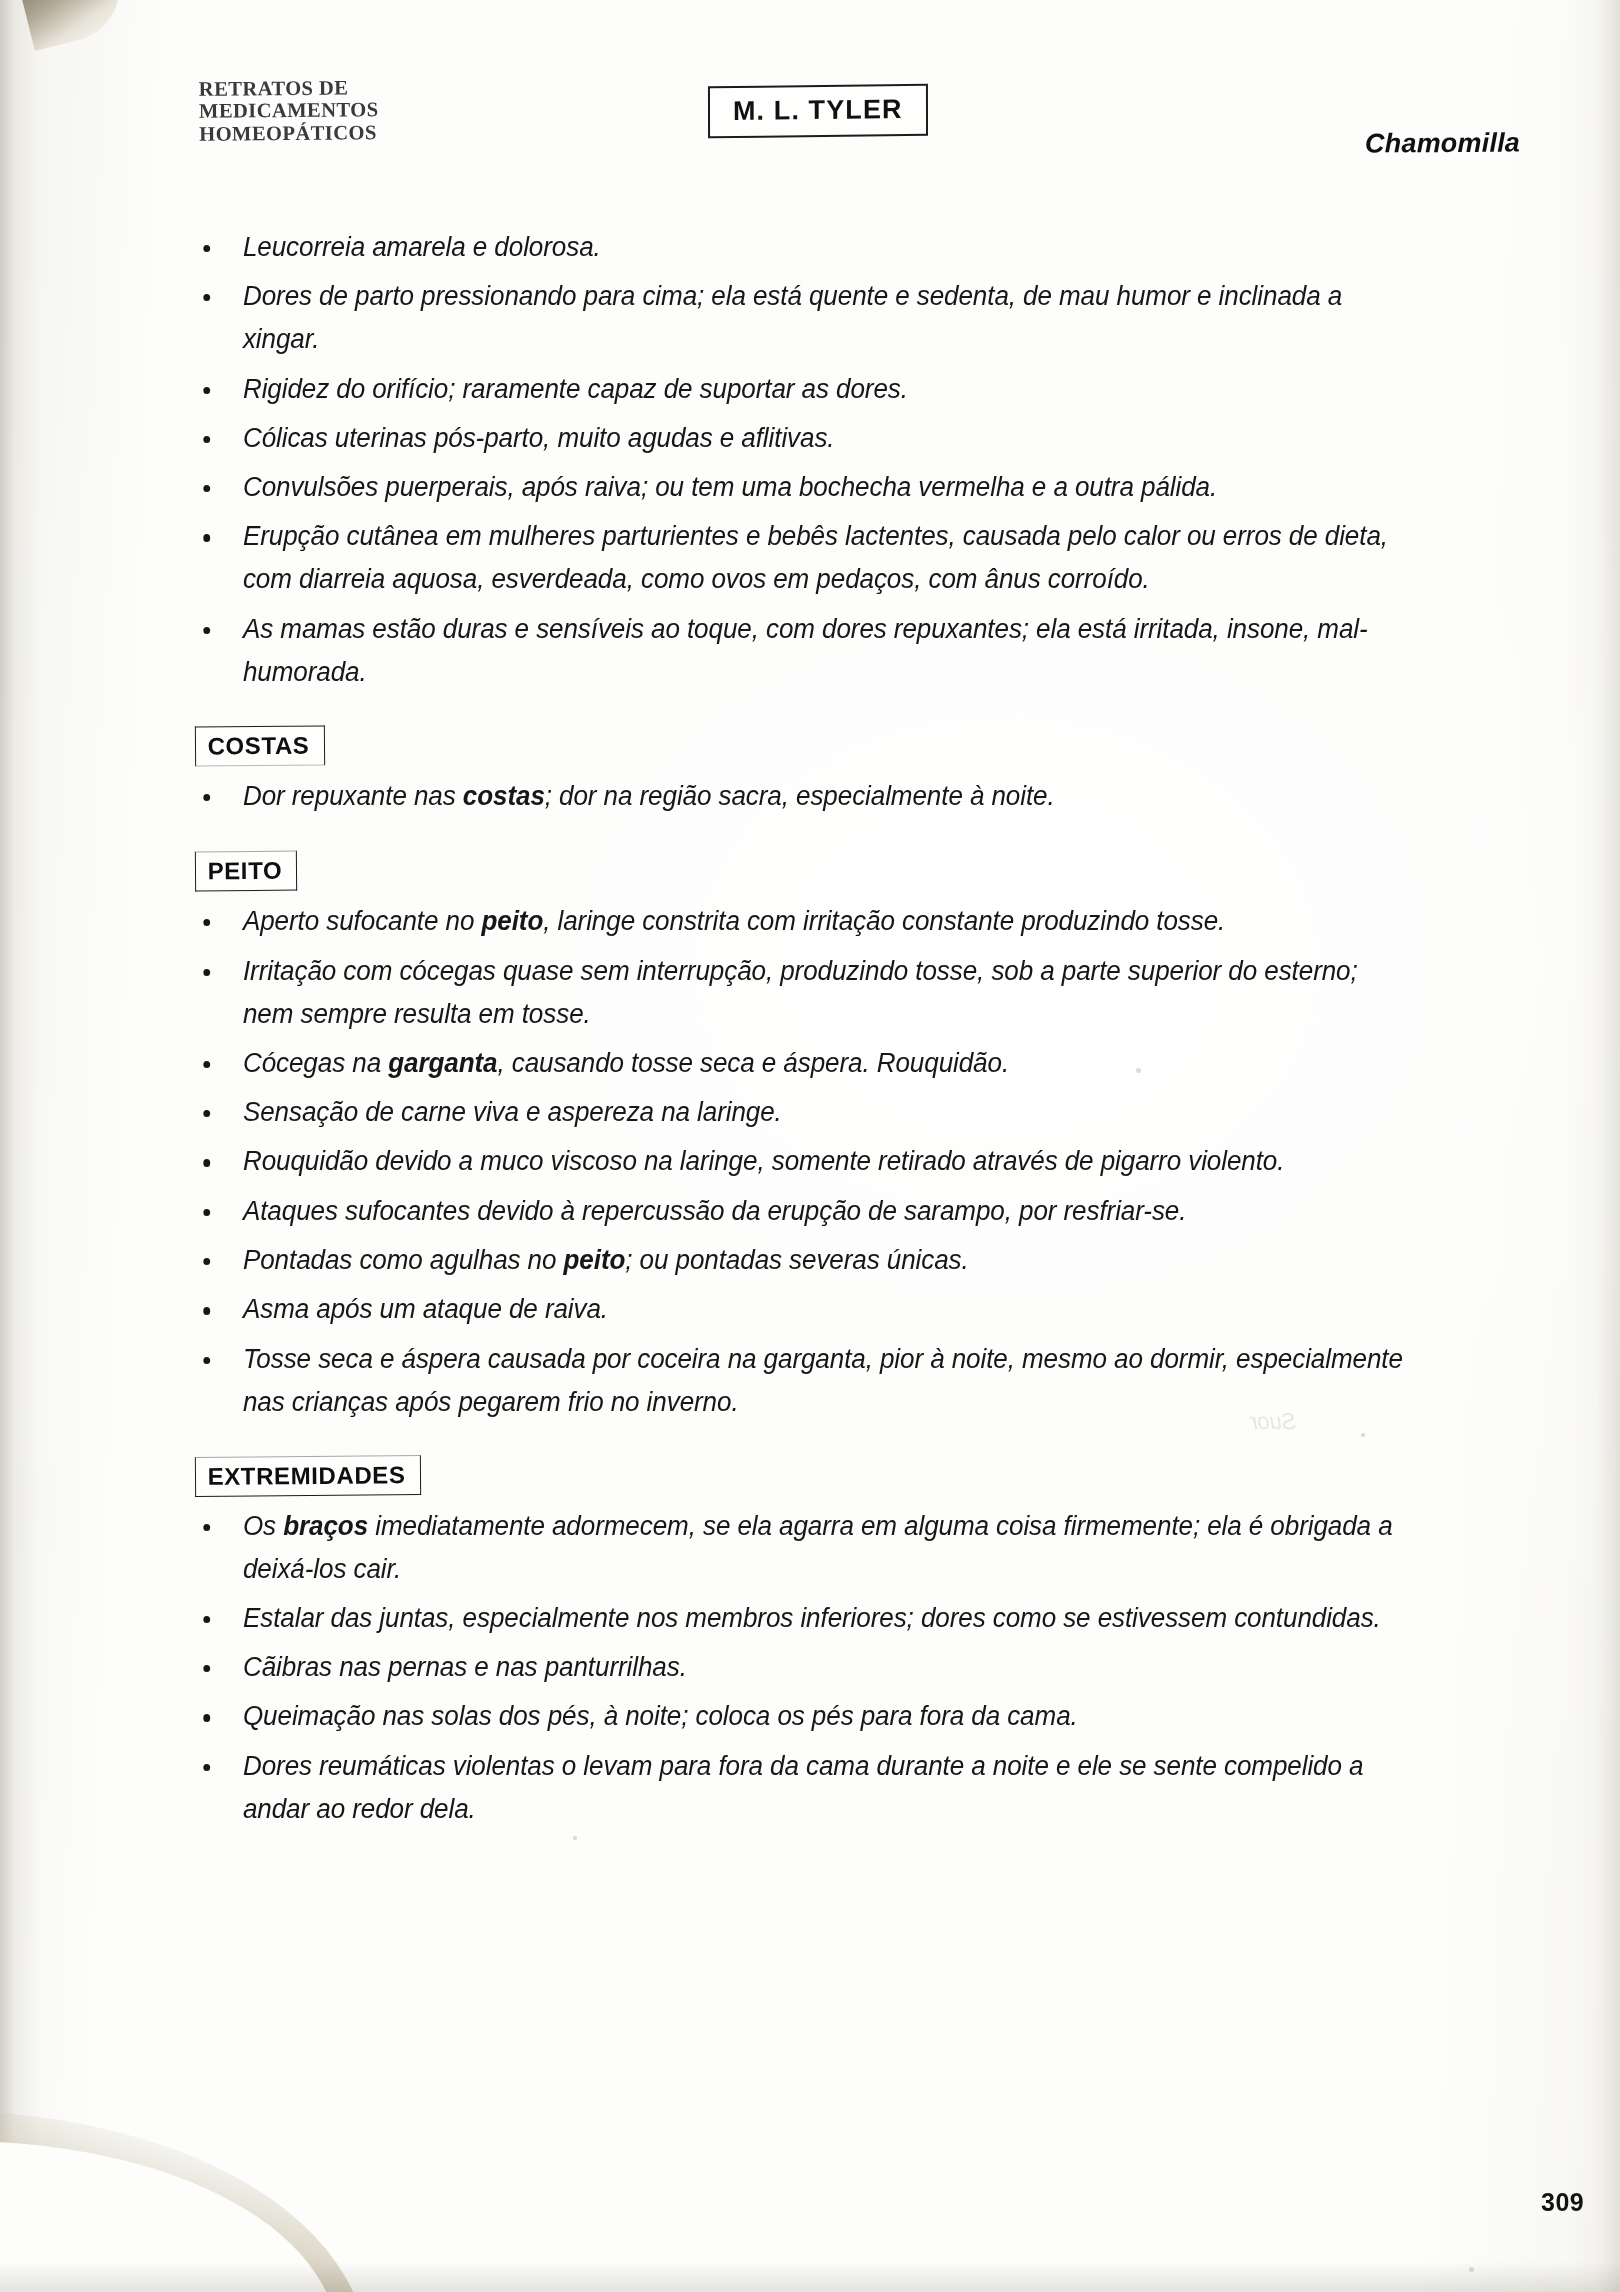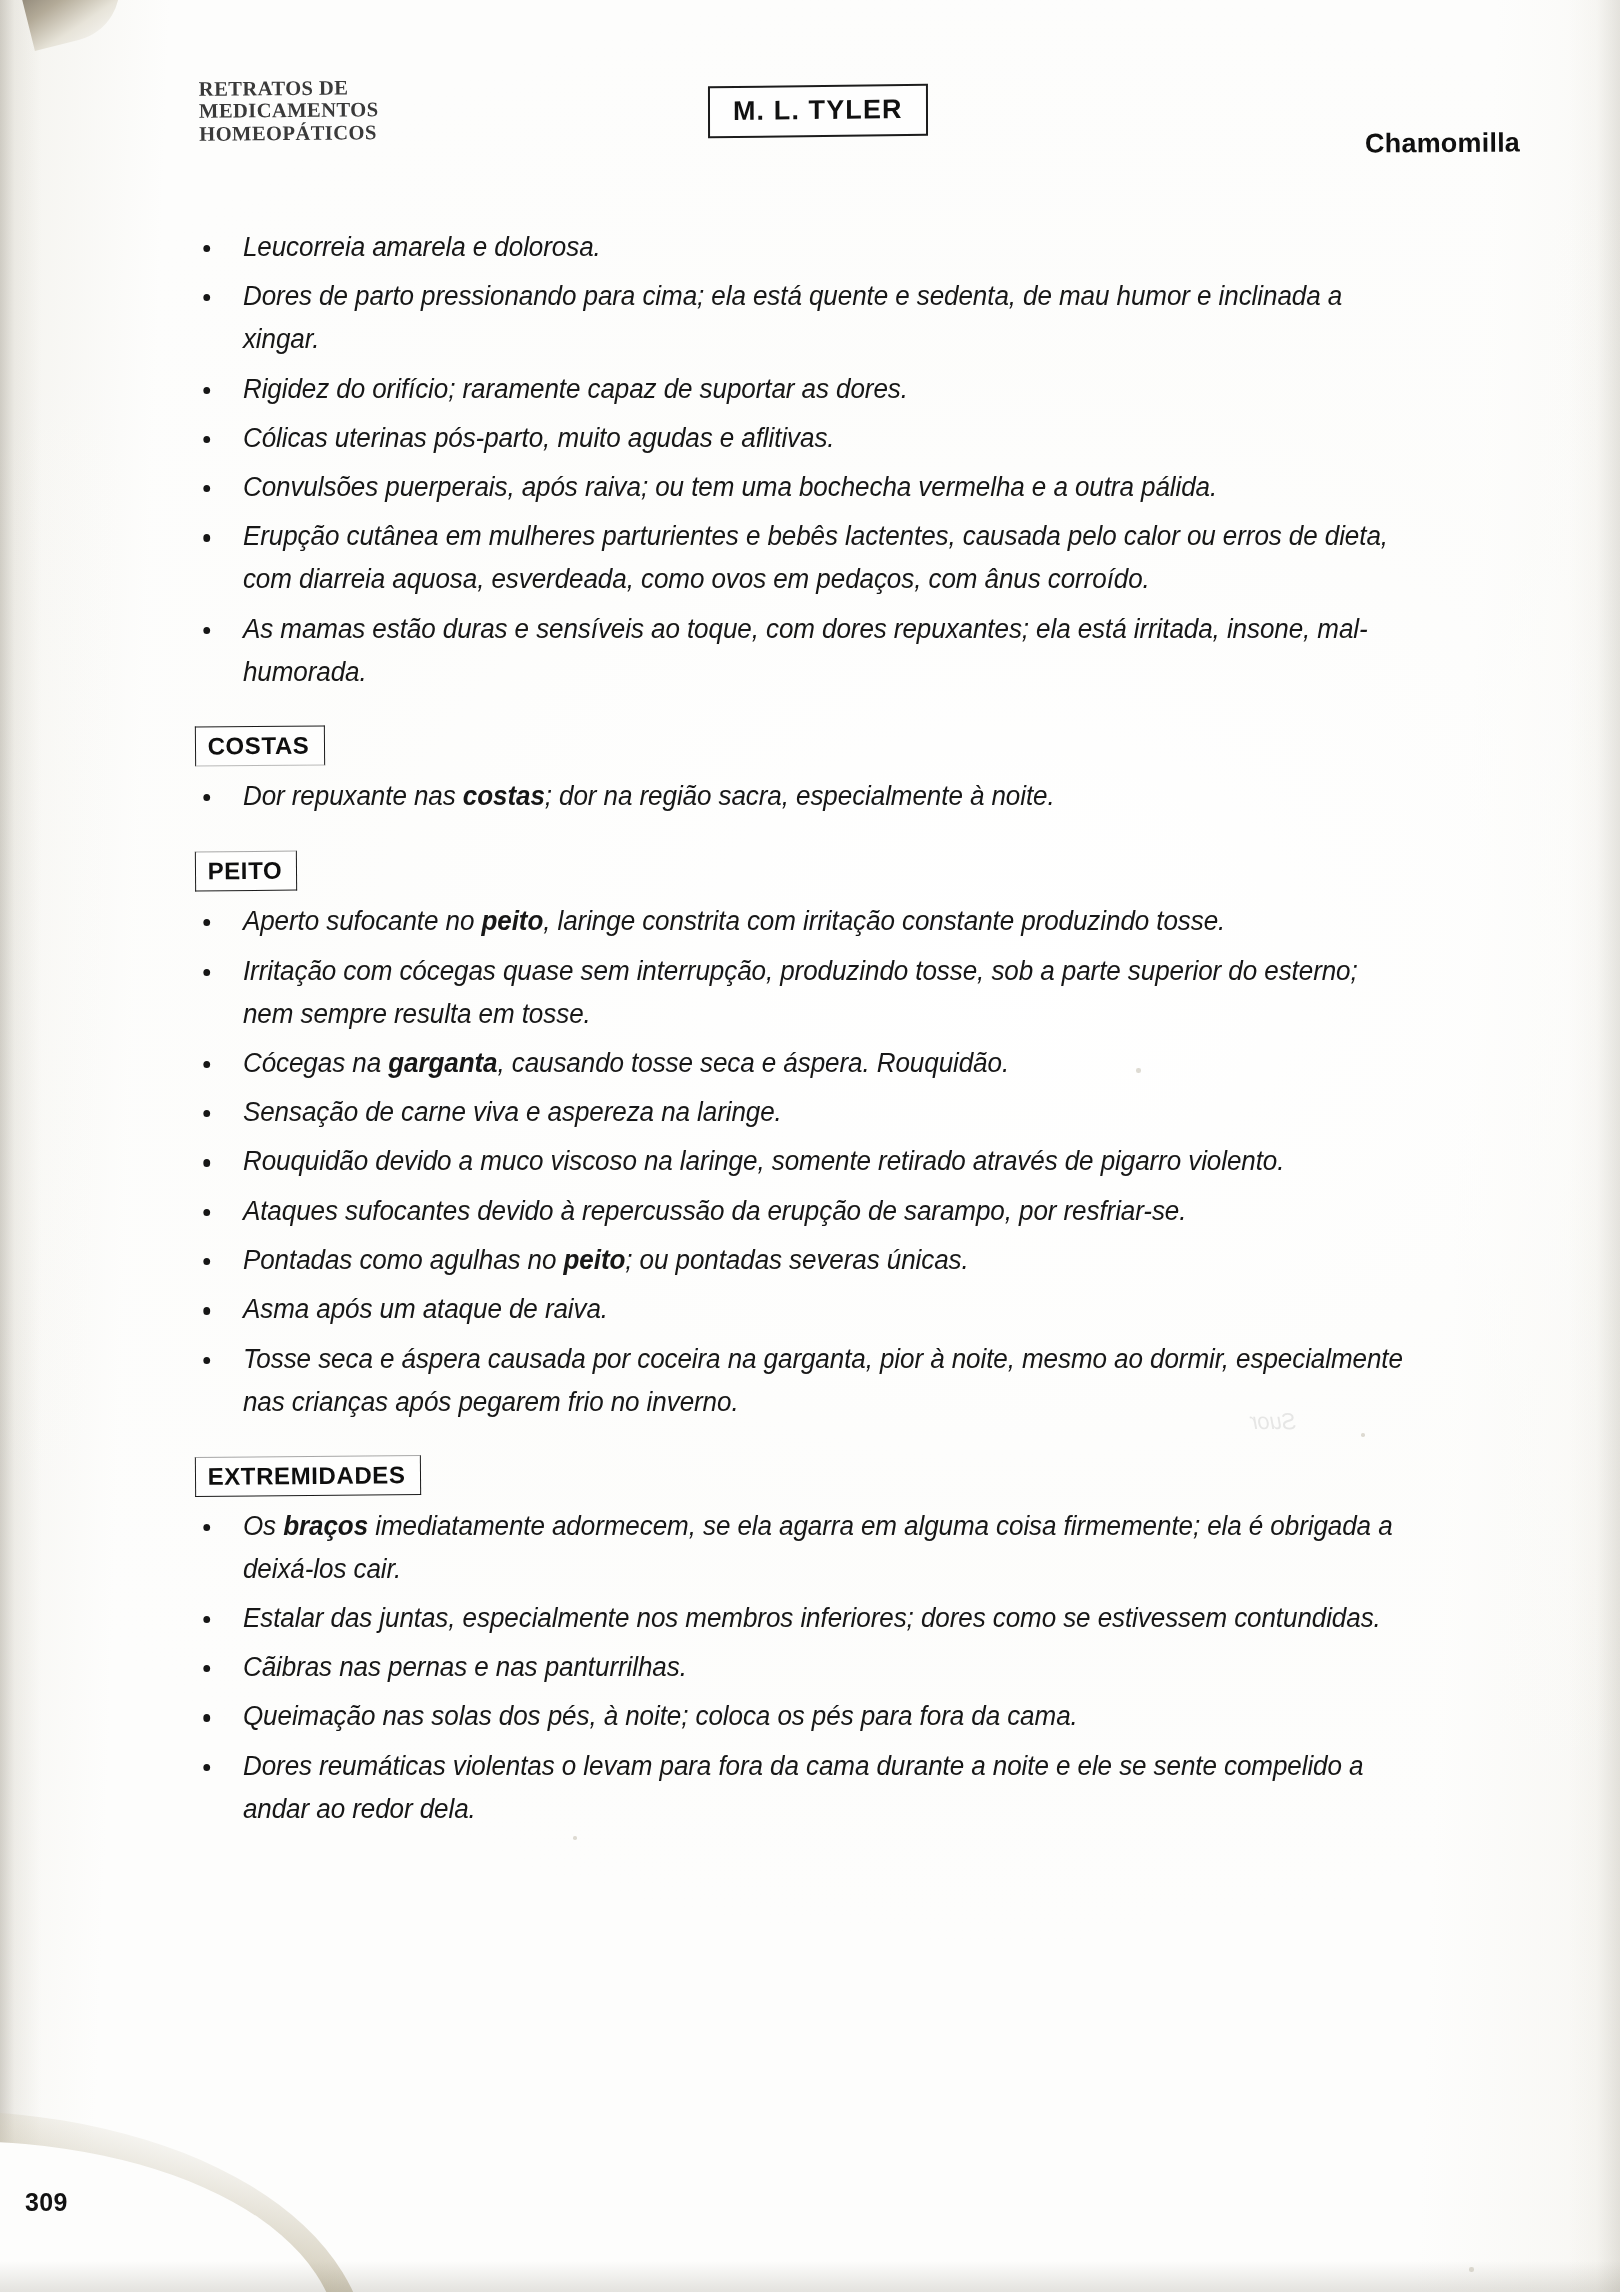--- a/index.html
+++ b/index.html
@@ -134,20 +134,21 @@
     position: absolute;
     right: 100px;
     top: 56px;
     font-family: "Liberation Sans", "DejaVu Sans", sans-serif;
     font-weight: 700;
     font-size: 27px;
     letter-spacing: 0.2px;
     color: #101010;
     transform: rotate(-0.35deg);
     white-space: nowrap;
+    font-style: italic;
   }
 
   
   .body-col {
     position: absolute;
     left: 186px;
     top: 226px;
     width: 1272px;
   }
 
@@ -214,27 +215,26 @@
   .grp-peito  { margin-top: 10.7px; }
   .grp-costas { margin-top: 9px; }
   .grp-extrem { margin-top: 9px; }
 
   
   .page-number {
     position: absolute;
     top: 2188px;
     left: 0;
     width: 1584px;
-    text-align: left;
+    text-align: right;
     font-family: "Liberation Sans", "DejaVu Sans", sans-serif;
     font-weight: 700;
     font-size: 25px;
     letter-spacing: 0.4px;
     color: #121212;
-    padding-left: 25px;
   }
 
   
   .ghost {
     position: absolute;
     font-family: "Liberation Sans", "DejaVu Sans", sans-serif;
     font-style: italic;
     font-size: 23px;
     color: rgba(150,150,150,0.22);
     pointer-events: none;

